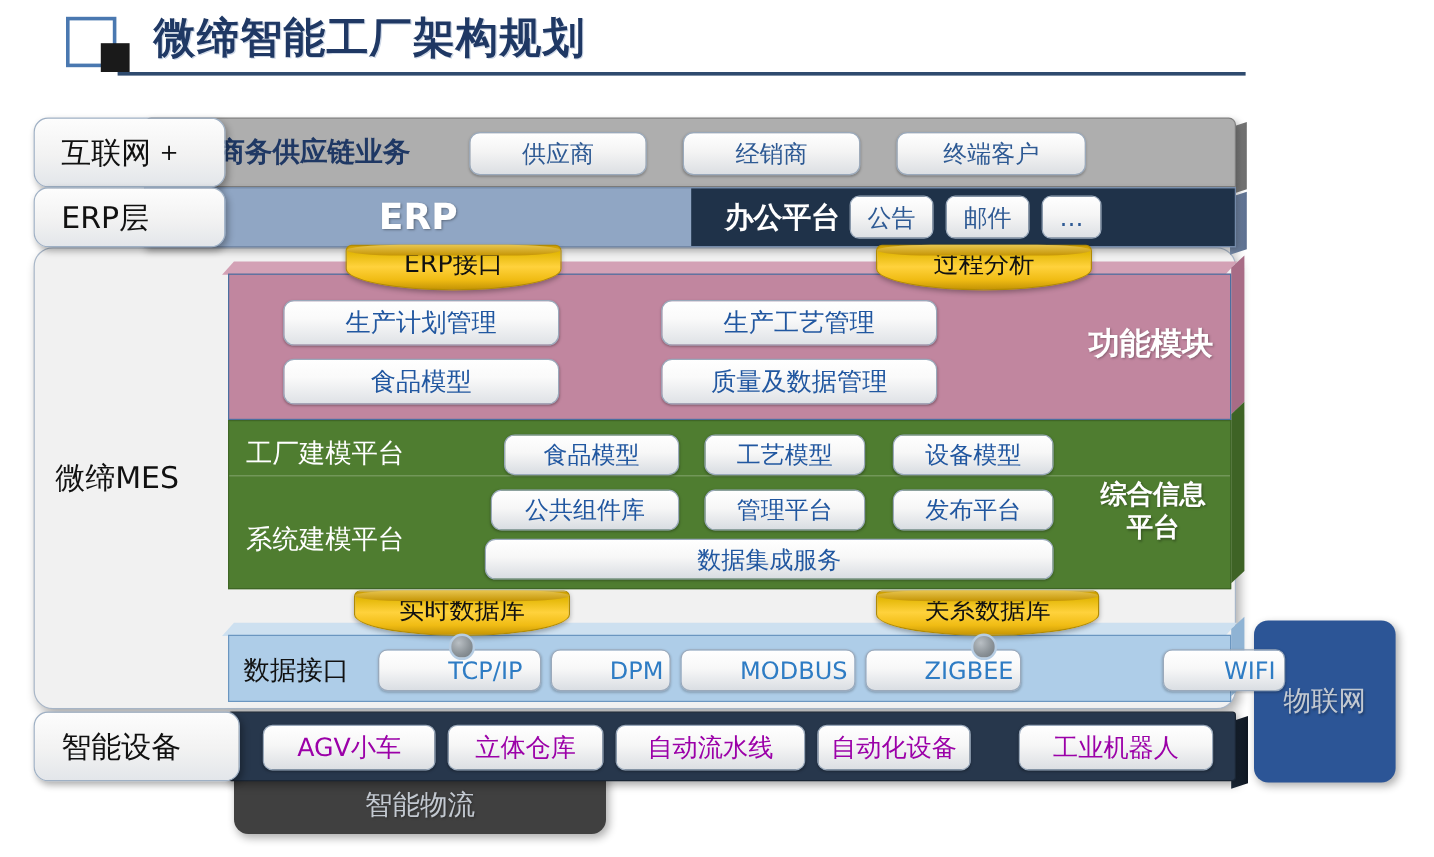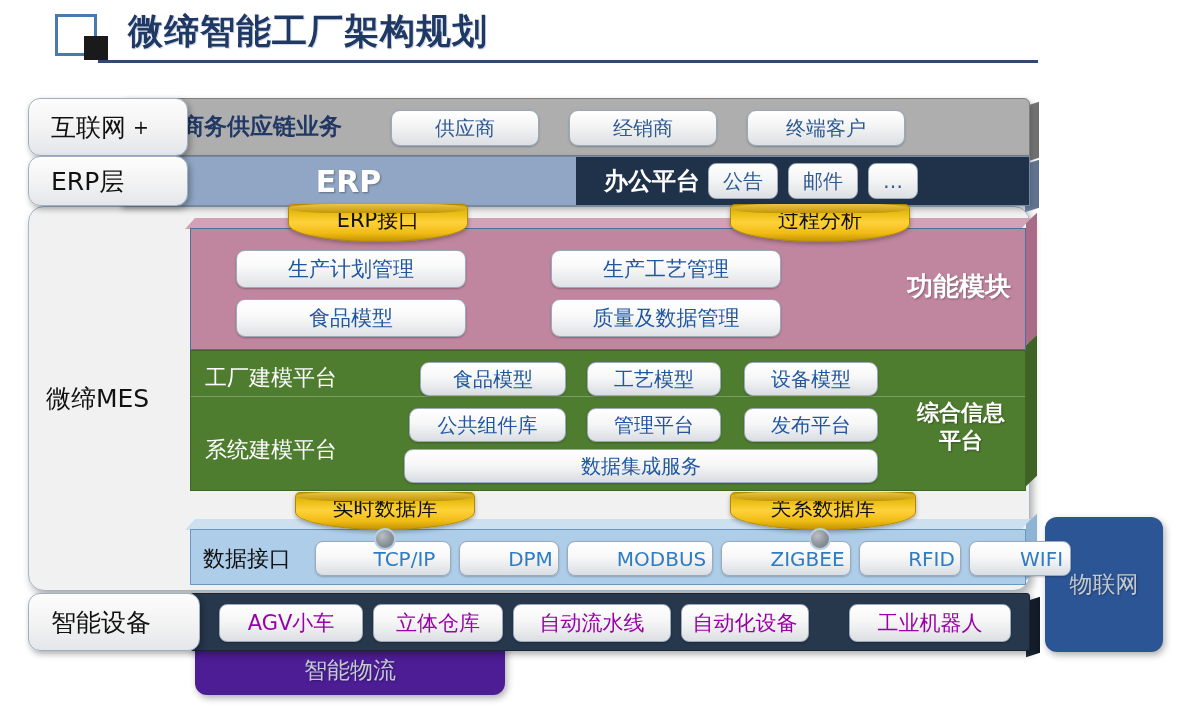--- a/index.html
+++ b/index.html
@@ -295,21 +295,21 @@
     position: absolute; top: 10px; height: 38px;
     background: linear-gradient(180deg,#ffffff 0%,#f6f6f6 45%,#dcdfe3 100%);
     border: 1px solid #9aa9bb; border-radius: 8px;
     display: flex; align-items: center; justify-content: center;
     font-size: 21px; color: #9b00a8;
     box-shadow: 0 1px 2px rgba(0,0,0,.25);
   }
   .logi-box {
     position: absolute; left: 195px; top: 645px;
     width: 310px; height: 50px;
-    background: #4c1d95;
+    background: #404040;
     border-radius: 0 0 12px 12px;
     box-shadow: 2px 3px 7px rgba(0,0,0,.32);
     display: flex; align-items: center; justify-content: center;
     font-size: 23px; color: #c3c9d1;
     z-index: 6;
     text-shadow: 1px 1px 2px rgba(0,0,0,.3);
   }
   .iot-box {
     position: absolute; left: 1045px; top: 517px;
     width: 118px; height: 135px;
@@ -387,21 +387,20 @@
   </div>
 
   <div class="blue-top"></div>
   <div class="blue-side"></div>
   <div class="blue-block">
     <div class="di-label">数据接口</div>
     <div class="btn-proto" style="left:124px; width:136px;">TCP/IP</div>
     <div class="btn-proto" style="left:268px; width:100px;">DPM</div>
     <div class="btn-proto" style="left:376px; width:146px;">MODBUS</div>
     <div class="btn-proto" style="left:530px; width:130px;">ZIGBEE</div>
-    <div class="btn-proto" style="left:668px; width:102px;">RFID</div>
     <div class="btn-proto" style="left:778px; width:102px;">WIFI</div>
   </div>
 
   <div class="cyl" style="left:288px; top:204px; width:180px; height:38px;">
     <span>ERP接口</span>
   </div>
   <div class="cyl" style="left:730px; top:204px; width:180px; height:38px;">
     <span>过程分析</span>
   </div>
   <div class="cyl" style="left:295px; top:492px; width:180px; height:38px;">

